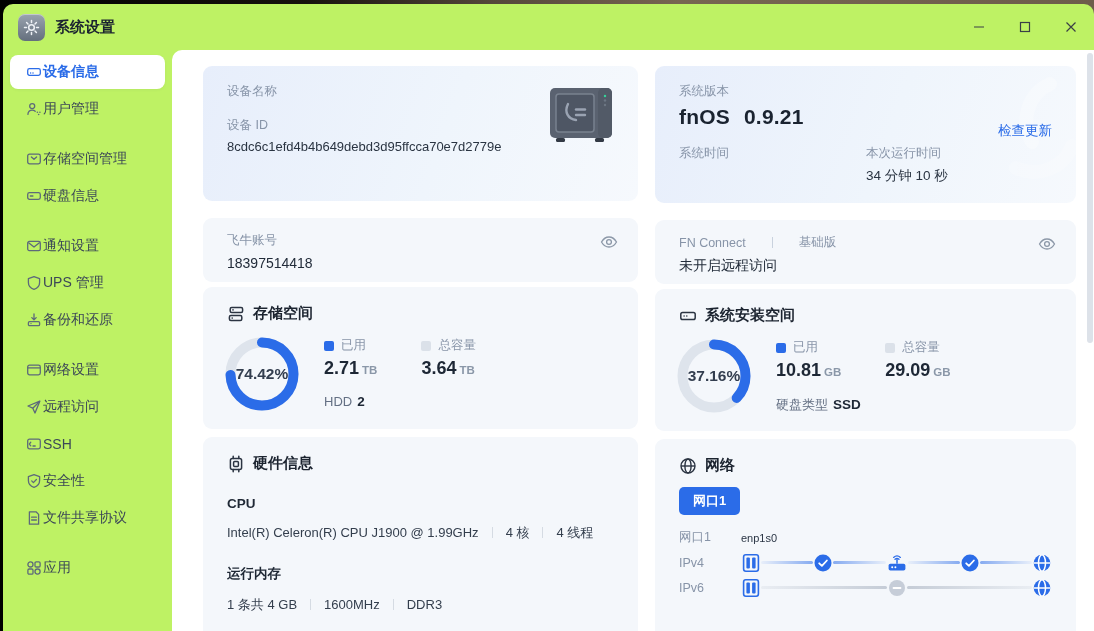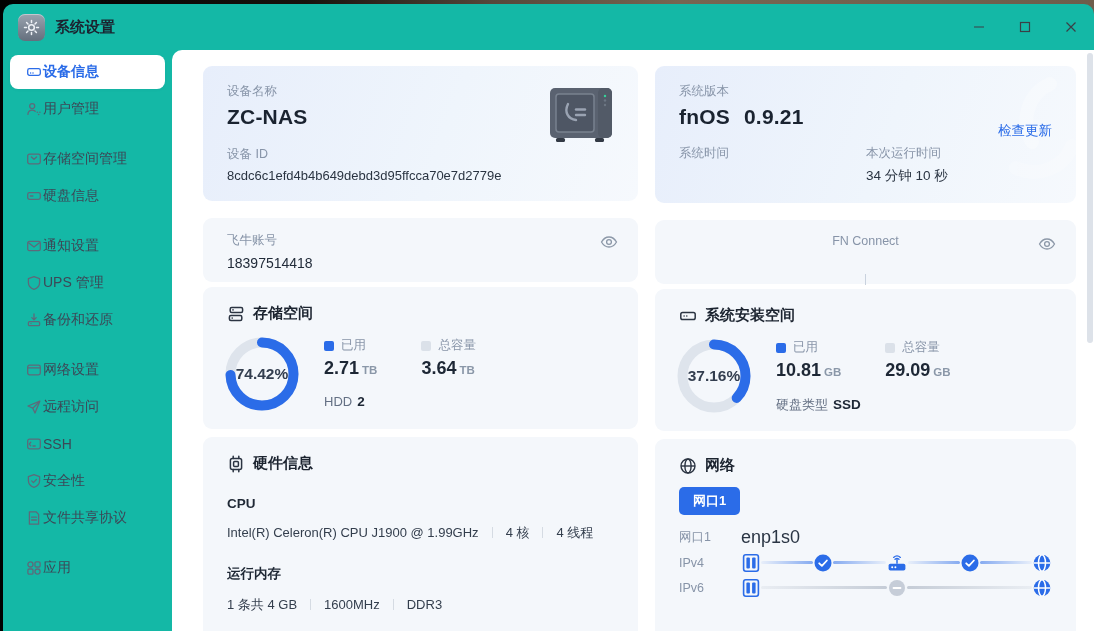--- a/index.html
+++ b/index.html
@@ -1,21 +1,21 @@
 <!DOCTYPE html>
 <html><head>
 <meta charset="utf-8">
 <style>
   * { margin:0; padding:0; box-sizing:border-box; }
   html,body { width:1094px; height:631px; overflow:hidden;
     font-family:"Liberation Sans","DejaVu Sans",sans-serif; }
   body { background:linear-gradient(90deg,#000 0%,#17120d 28%,#55473a 45%,#776551 62%,#6e5d4b 100%); }
 
   .window { position:absolute; left:3px; top:4px; right:0; bottom:0;
-    background:#14b8a6; border-radius:10px 10px 0 0; overflow:hidden; }
+    background:#bef264; border-radius:10px 10px 0 0; overflow:hidden; }
 
   
   .titlebar { height:46px; display:flex; align-items:center; justify-content:space-between; padding-left:15px; }
   .app-id { display:flex; align-items:center; gap:10px; }
   .app-icon { width:27px; height:27px; border-radius:7px;
     background:linear-gradient(180deg,#9aa3af,#646f7d); display:flex; align-items:center; justify-content:center;
     box-shadow:inset 0 1px 0 rgba(255,255,255,.4); }
   .app-title { font-size:15px; font-weight:700; color:#1b2330; }
   .win-controls { display:flex; height:100%; }
   .wbtn { width:46px; height:100%; display:flex; align-items:center; justify-content:center; cursor:pointer; }
@@ -53,21 +53,21 @@
   .ver-line { margin-top:5px; display:flex; align-items:baseline; gap:14px; }
   .link { position:absolute; right:24px; top:56px; font-size:13.5px; color:#2b6ce8; cursor:pointer; }
   .kv-row { display:flex; margin-top:16px; }
   .kv:first-child { width:187px; }
   .kv .v { margin-top:5px; font-size:13.5px; color:#2a3442; }
   .watermark { position:absolute; right:-8px; top:10px; opacity:.5; pointer-events:none; }
 
   
   .acct-val { margin-top:6px; font-size:14px; color:#222c3a; }
   .eye { position:absolute; right:20px; top:16px; cursor:pointer; }
-  .conn-lbl { display:flex; align-items:center; gap:26px;flex-direction:column; }
+  .conn-lbl { display:flex; align-items:center; gap:26px; }
   .conn-div { width:1px; height:11px; background:#c9d2de; }
 
   
   .card-head { display:flex; align-items:center; gap:8px; font-size:15px; font-weight:700; color:#1c2430; }
   .card-head svg { color:#2b3442; }
   .donut-body { display:flex; margin-top:11px; }
   .donut-wrap { position:relative; width:80px; height:80px; margin-left:-5px; }
   .donut-pct { position:absolute; inset:0; display:flex; align-items:center; justify-content:center;
     font-size:15.5px; font-weight:700; color:#333e4f; }
   .legend-block { margin-left:22px; padding-top:3px; }
@@ -84,21 +84,21 @@
   .inline-list { margin-top:13px; font-size:13px; color:#333e4d; white-space:nowrap; }
   .inline-list span + span::before { content:""; display:inline-block; width:1px; height:11px;
     background:#d5dbe3; margin:0 13px; vertical-align:-1px; }
 
   
   .port-btn { margin-top:12px; display:inline-block; background:#2b6ce8; color:#fff; font-size:13px;
     font-weight:600; padding:5px 14px; border-radius:5px; cursor:pointer; }
   .net-rows { margin-top:10px; }
   .net-row { display:flex; align-items:center; height:25px; }
   .net-label { width:62px; flex-shrink:0; font-size:12.5px; color:#8794a8; }
-  .net-val { font-size:18px; color:#2a3544; }
+  .net-val { font-size:11px; color:#2a3544; }
   .pipe { flex:1; display:flex; align-items:center; }
   .seg { flex:1; height:3px; border-radius:2px; }
   .s-in  { background:linear-gradient(90deg,rgba(43,108,232,.06),rgba(43,108,232,.55)); }
   .s-out { background:linear-gradient(90deg,rgba(43,108,232,.55),rgba(43,108,232,.06)); }
   .g-in  { background:linear-gradient(90deg,rgba(140,152,170,.1),rgba(140,152,170,.45)); }
   .g-out { background:linear-gradient(90deg,rgba(140,152,170,.45),rgba(140,152,170,.1)); }
   .pipe > * { flex-shrink:0; }
 
   .scroll-thumb { position:absolute; right:1px; top:3px; width:6px; height:290px;
     background:#dde2e9; border-radius:3px; cursor:pointer; }
@@ -249,21 +249,20 @@
         </div>
       </div>
     </nav>
 
     <div class="content-panel">
       <div class="content">
 
         <div class="col col-left">
           <div class="card hero r1">
             <div class="lbl">设备名称</div>
-            <div class="big dev-name">ZC-NAS</div>
             <div class="lbl dev-id-lbl">设备 ID</div>
             <div class="dev-id">8cdc6c1efd4b4b649debd3d95ffcca70e7d2779e</div>
             <div class="nas-art">
               <svg width="66" height="58" viewBox="0 0 66 58">
                 <rect x="2" y="2" width="62" height="50" rx="5" fill="#5a6270"></rect>
                 <rect x="50" y="2" width="14" height="50" rx="5" fill="#525a67"></rect>
                 <rect x="8" y="8" width="38" height="38" rx="3" fill="#4e5664" stroke="#79828f" stroke-width="1.5"></rect>
                 <g stroke="#9aa3b2" stroke-width="2.4" fill="none" stroke-linecap="round">
                   <path d="M20 18c-4 8 0 15 8 16"></path>
                     <path d="M28 23.5h9"></path>

